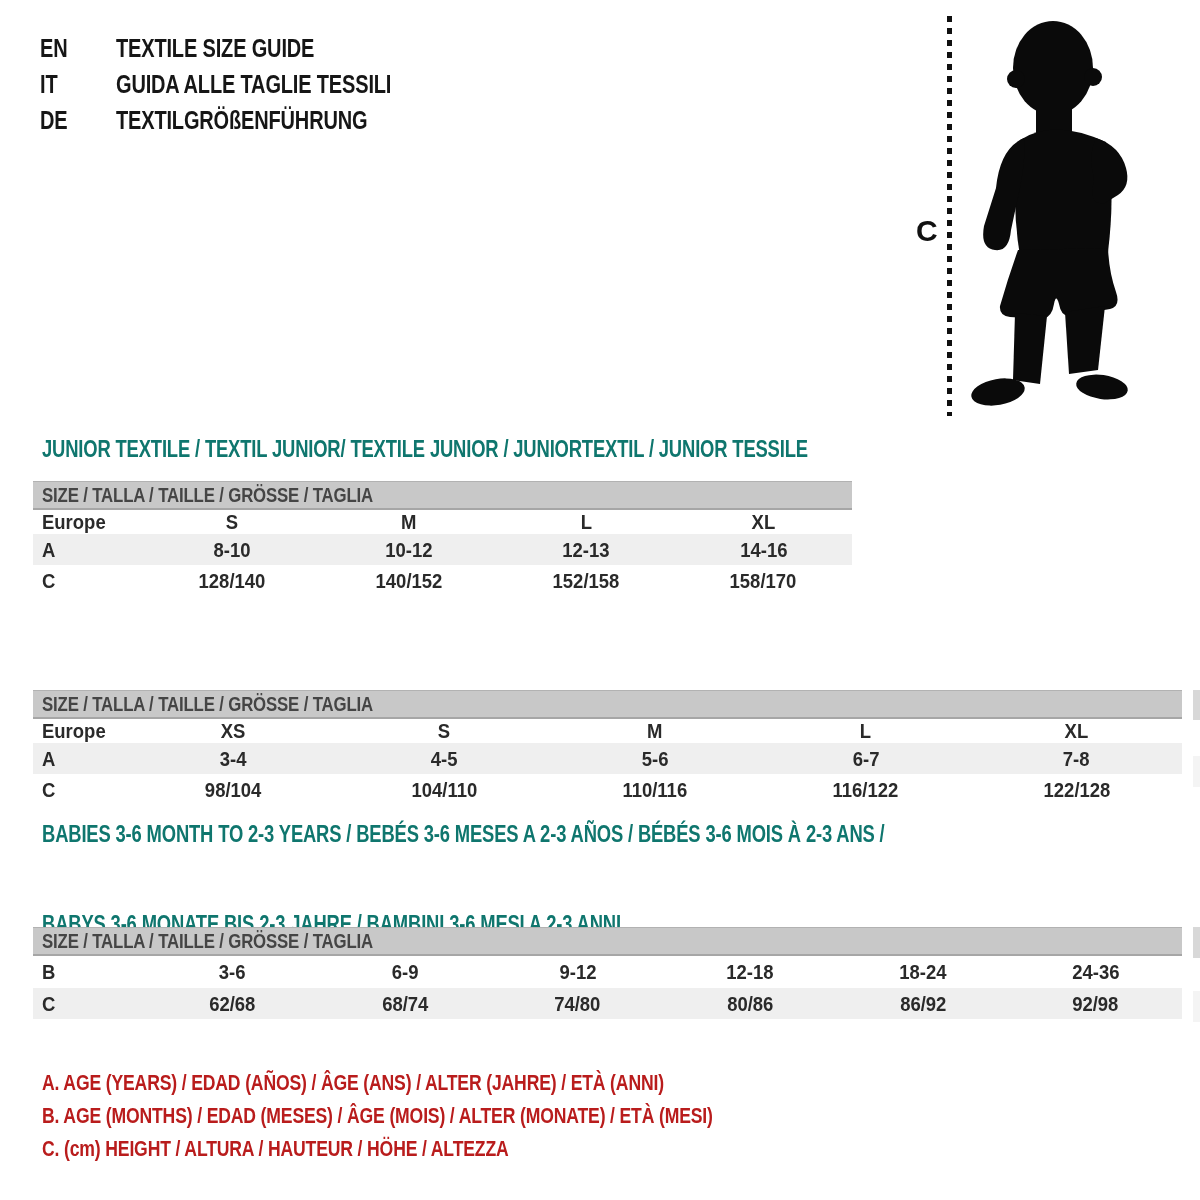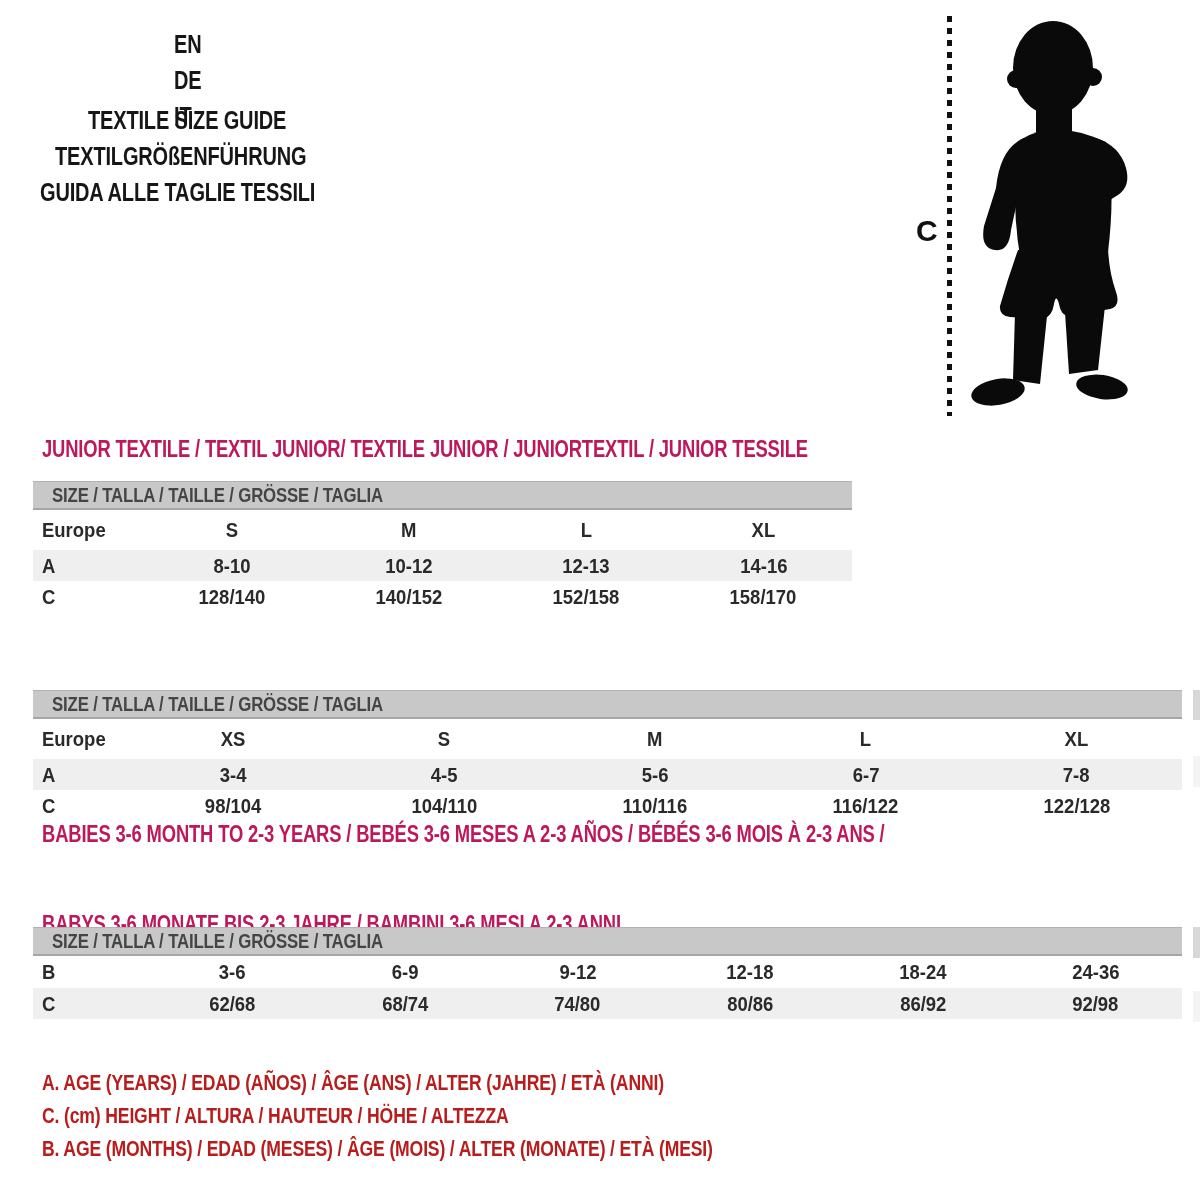--- a/index.html
+++ b/index.html
@@ -7,47 +7,47 @@
     position:relative;width:1200px;height:1200px;background:#ffffff;overflow:hidden;
     font-family:"Liberation Sans","DejaVu Sans",sans-serif;color:#222;
   }
   
   .cond{display:inline-block;transform:scaleX(0.80);transform-origin:0 50%;white-space:nowrap;letter-spacing:-0.2px;}
   .ct{display:inline-block;transform:scaleX(0.88);white-space:nowrap;} 
   .label .ct{transform-origin:0 50%;}
 
   
   .lang-list{position:absolute;left:40px;top:30px;}
-  .lang-row{display:flex;height:36px;align-items:center;font-weight:700;font-size:25px;color:#161616;flex-direction:column;}
+  .lang-row{display:flex;height:36px;align-items:center;font-weight:700;font-size:25px;color:#161616;}
   .lang-code{width:76px;flex:0 0 76px;}
 
   
   .dashline{
     position:absolute;left:947px;top:16px;width:5px;height:400px;
     background:repeating-linear-gradient(to bottom,#101010 0 6px,transparent 6px 12px);
   }
   .height-label{position:absolute;left:916px;top:214px;font-weight:700;font-size:30px;color:#111;}
   .baby-svg{position:absolute;left:960px;top:16px;}
 
   
-  .sec-title{position:absolute;left:42px;font-weight:700;font-size:23px;color:#be185d;white-space:nowrap;text-align:center;}
+  .sec-title{position:absolute;left:42px;font-weight:700;font-size:23px;color:#0f766e;white-space:nowrap;text-align:center;}
   .sub{font-size:14px;vertical-align:-4px;}
 
   
   .sizetable{position:absolute;left:33px;}
   .bar{
     height:29px;background:#c8c8c8;border-top:1px solid #b2b2b2;border-bottom:2px solid #a6a6a6;
-    display:flex;align-items:center;padding-left:19px;box-sizing:border-box;
+    display:flex;align-items:center;padding-left:9px;box-sizing:border-box;
   }
   .bar-text{font-weight:700;font-size:21px;color:#454545;}
   .tr{display:flex;align-items:center;font-weight:700;font-size:21px;color:#2a2a2a;}
   .tr .td{flex:1;text-align:center;}
   .tr .td.label{flex:0 0 var(--lw);text-align:left;padding-left:9px;box-sizing:border-box;}
   .tr.shaded{background:#efefef;}
-  .h-colrow{height:40px;}
+  .h-colrow{height:24px;}
   .h-datarow{height:31px;}
 
   .sliver{position:absolute;left:1193px;width:7px;}
   .sliver.gray{background:#d8d8d8;}
   .sliver.light{background:#f4f4f4;}
 
   
   .footnotes{position:absolute;left:42px;top:1066px;}
   .foot-line{height:33px;display:flex;align-items:center;font-weight:700;font-size:22px;color:#b91c1c;}
 </style>
@@ -55,26 +55,26 @@
 <body>
 
 <div class="page">
 
   <div class="lang-list">
     <div class="lang-row">
       <span class="lang-code"><span class="cond">EN</span></span>
       <span class="cond">TEXTILE SIZE GUIDE</span>
     </div>
     <div class="lang-row">
+      <span class="lang-code"><span class="cond">IT</span></span>
+      <span class="cond">GUIDA ALLE TAGLIE TESSILI</span>
+    </div>
+    <div class="lang-row">
       <span class="lang-code"><span class="cond">DE</span></span>
       <span class="cond">TEXTILGRÖßENFÜHRUNG</span>
-    </div>
-    <div class="lang-row">
-      <span class="lang-code"><span class="cond">IT</span></span>
-      <span class="cond">GUIDA ALLE TAGLIE TESSILI</span>
     </div>
   </div>
 
   <div class="dashline"></div>
   <div class="height-label">C</div>
   <svg class="baby-svg" width="178" height="404" viewBox="0 0 178 404">
     <g fill="#0a0a0a">
       <ellipse cx="93" cy="52" rx="40" ry="47"></ellipse>
       <circle cx="56" cy="63" r="9"></circle>
       <circle cx="133" cy="61" r="9"></circle>
@@ -183,20 +183,20 @@
   <div class="sliver gray" style="top:690px;height:30px;"></div>
   <div class="sliver light" style="top:756px;height:31px;"></div>
   <div class="sliver gray" style="top:927px;height:31px;"></div>
   <div class="sliver light" style="top:991px;height:31px;"></div>
 
   <div class="footnotes">
     <div class="foot-line">
         <span class="cond">A. AGE (YEARS) / EDAD (AÑOS) / ÂGE (ANS) / ALTER (JAHRE) / ETÀ (ANNI)</span>
       </div>
     <div class="foot-line">
+        <span class="cond">B. AGE (MONTHS) / EDAD (MESES) / ÂGE (MOIS) / ALTER (MONATE) / ETÀ (MESI)</span>
+      </div>
+    <div class="foot-line">
         <span class="cond">C. (cm) HEIGHT / ALTURA / HAUTEUR / HÖHE / ALTEZZA</span>
       </div>
-    <div class="foot-line">
-        <span class="cond">B. AGE (MONTHS) / EDAD (MESES) / ÂGE (MOIS) / ALTER (MONATE) / ETÀ (MESI)</span>
-      </div>
   </div>
 
 </div>
 
 </body></html>

